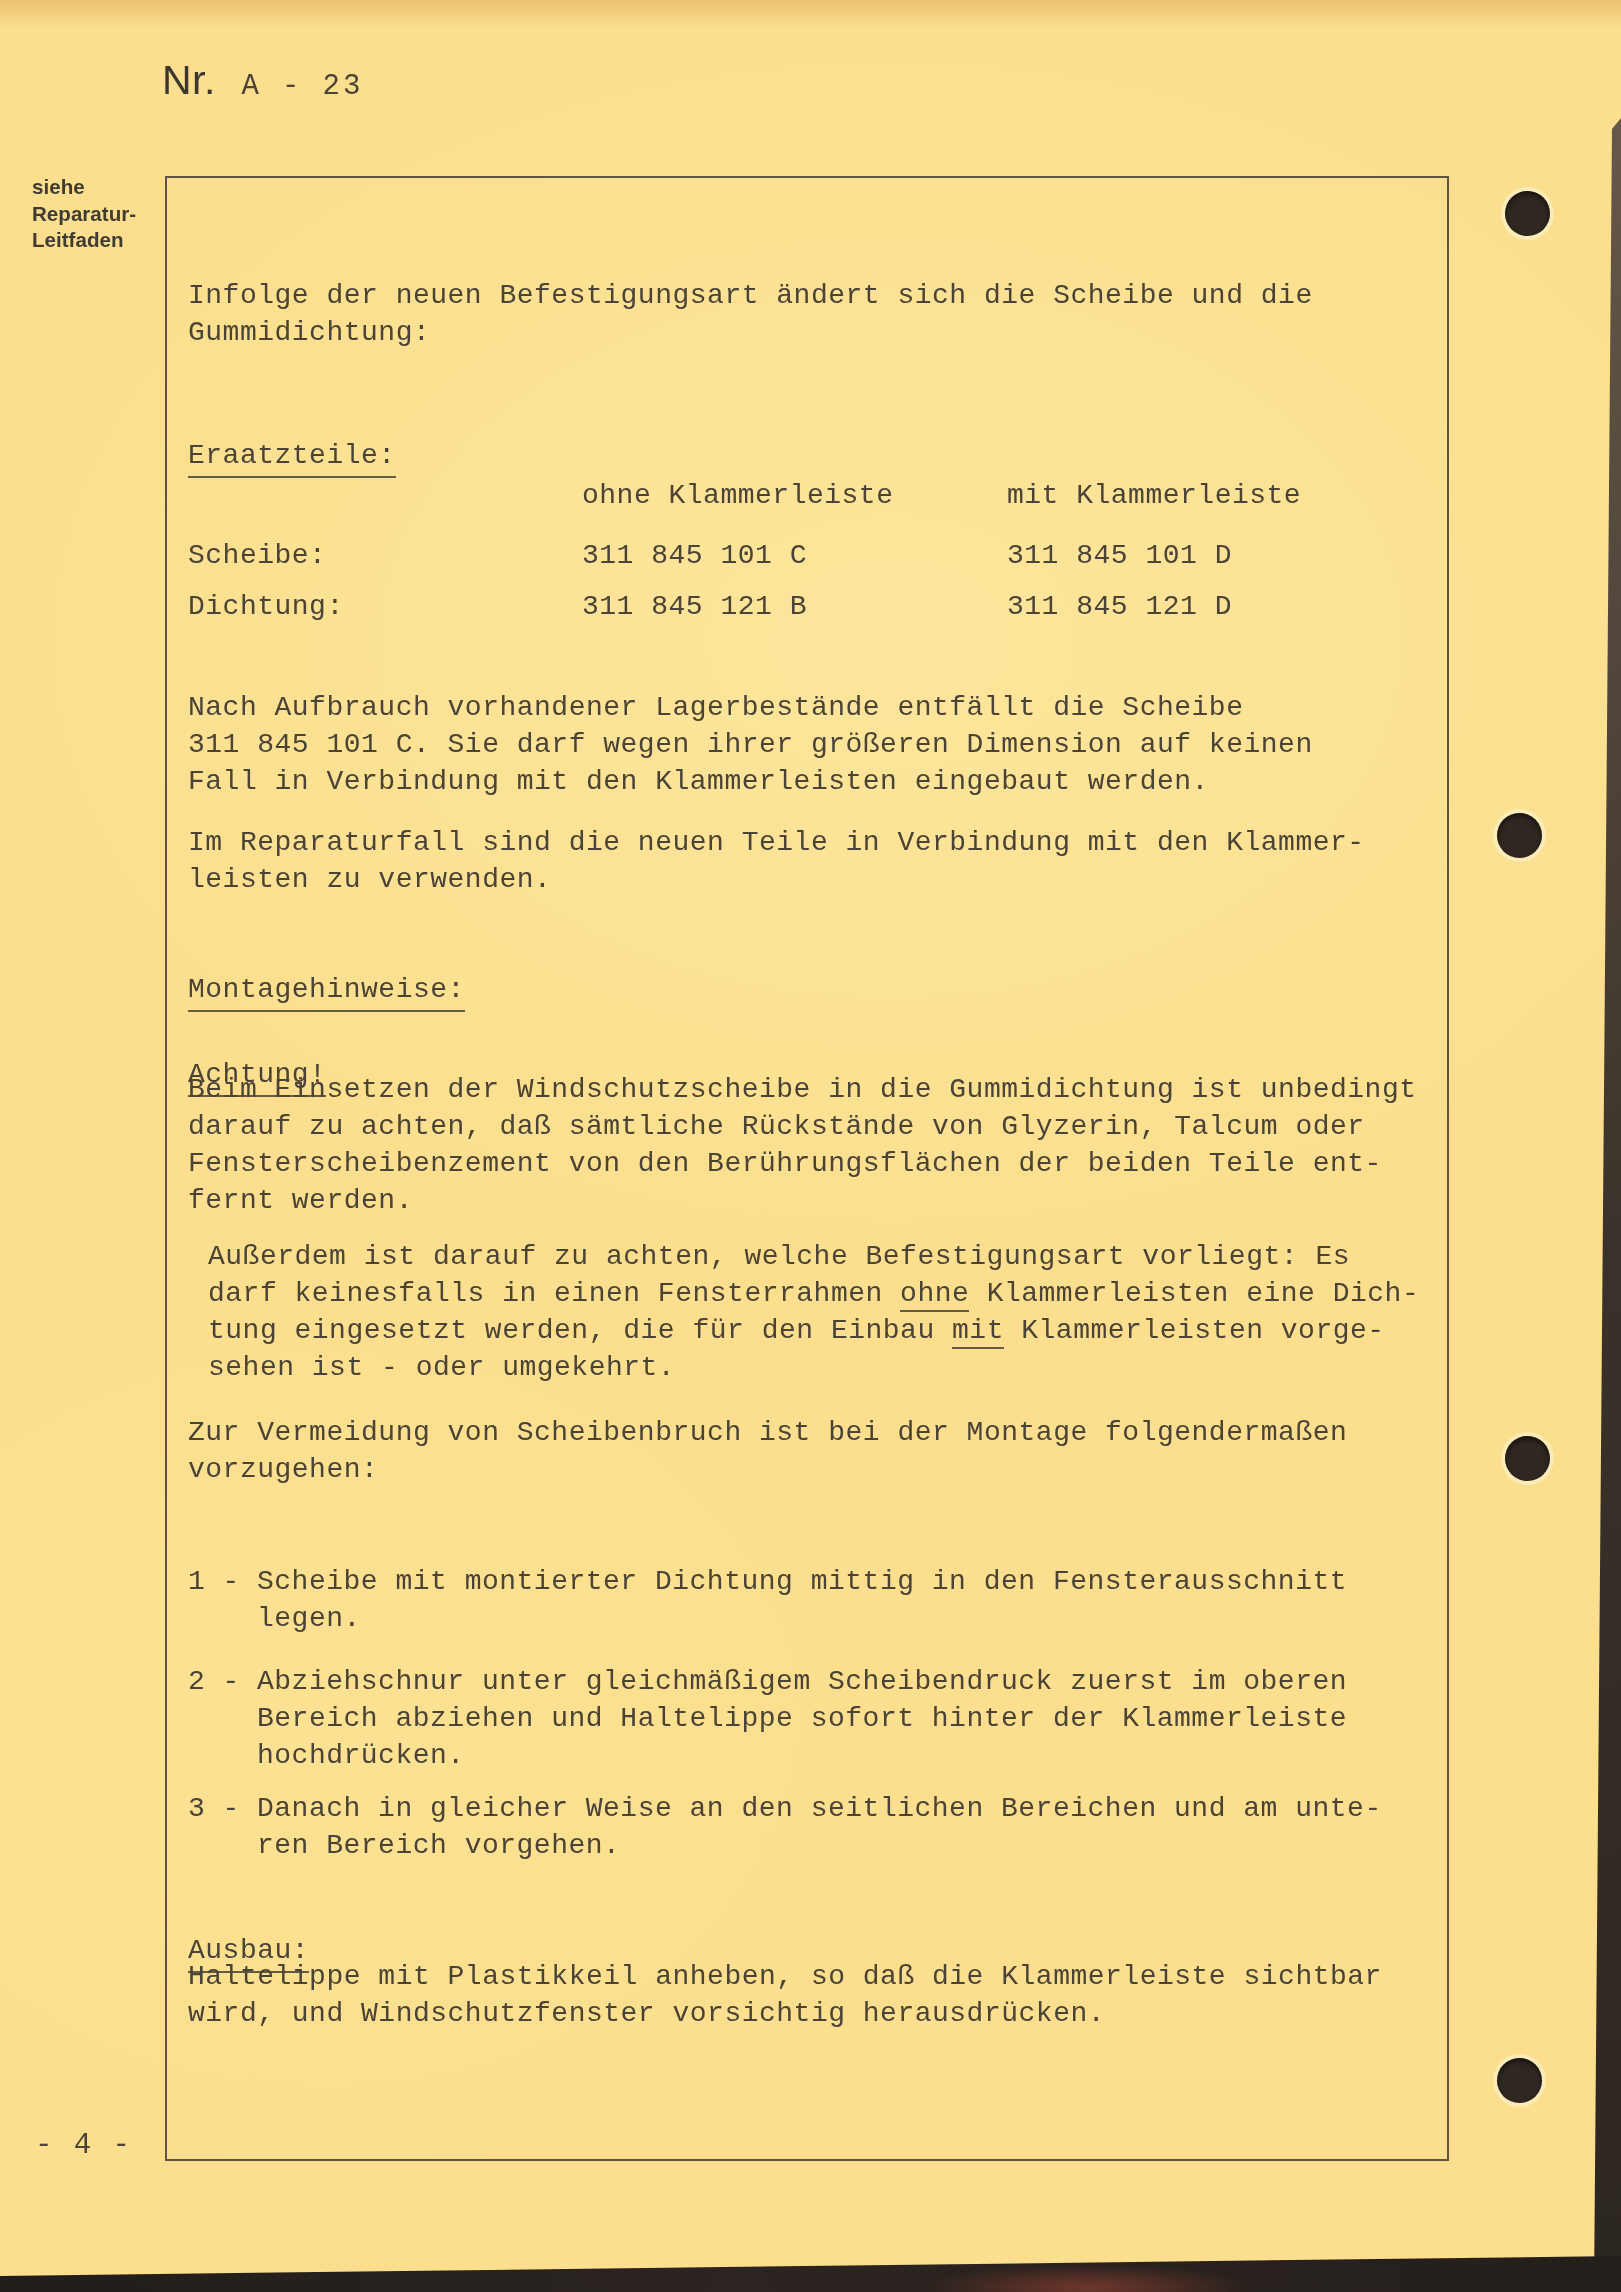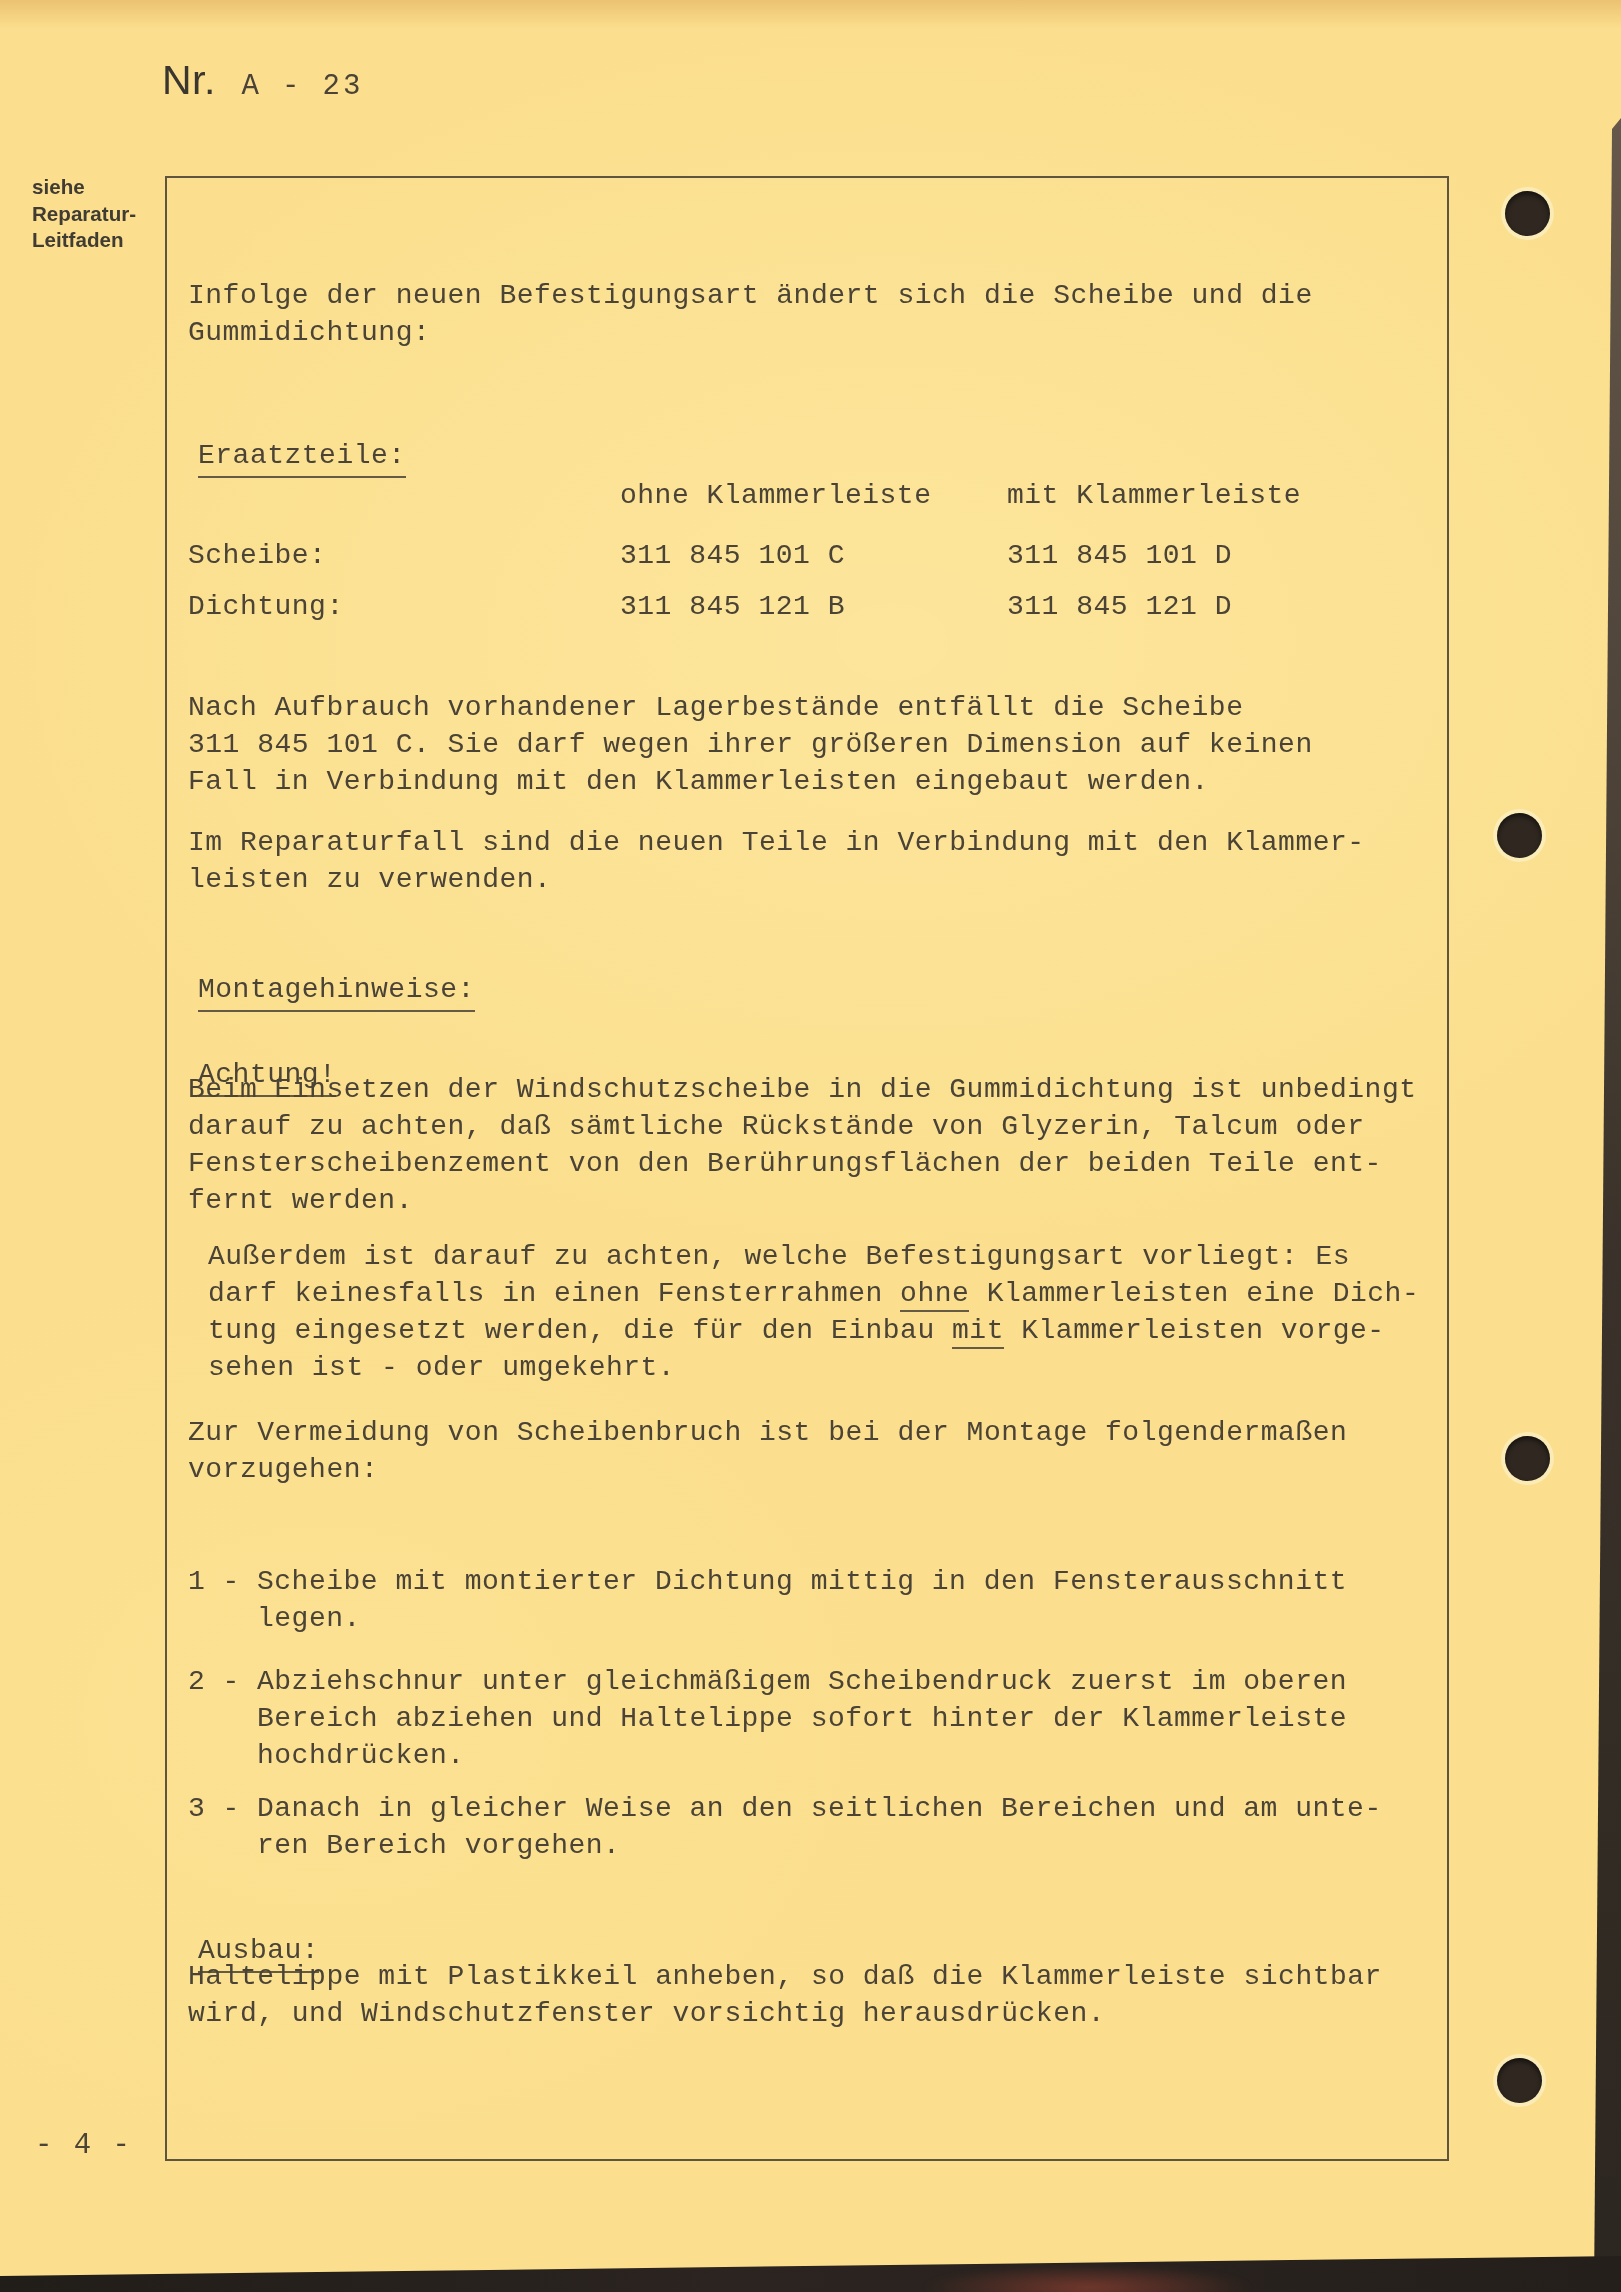--- a/index.html
+++ b/index.html
@@ -50,27 +50,27 @@
     background:transparent;
   }
   
   .blk{
     position:absolute;left:188px;width:1264px;
     font-size:28px;line-height:37px;letter-spacing:0.5px;
     color:var(--ink);white-space:pre-line;
   }
   .rich{white-space:pre;margin-left:20px;}
   .heading span.hd{
-    display:inline-block;border-bottom:2.9px solid rgba(74,67,54,0.85);padding-bottom:2px;margin-left:10px;
+    display:inline-block;border-bottom:2.9px solid rgba(74,67,54,0.85);padding-bottom:2px;
   }
   .u{border-bottom:2.9px solid rgba(74,67,54,0.85);padding-bottom:1px;}
   .tbl-row{position:absolute;left:188px;width:1264px;height:37px;
     font-size:28px;line-height:37px;letter-spacing:0.5px;color:var(--ink);}
   .tbl-row span{position:absolute;top:0;white-space:pre;}
-  .c0{left:0;} .c1{left:432px;} .c2{left:819px;}
+  .c0{left:0;} .c1{left:394px;} .c2{left:819px;}
   .step{position:absolute;left:188px;width:1264px;display:flex;
     font-size:28px;line-height:37px;letter-spacing:0.5px;color:var(--ink);}
   .step-num{flex:none;width:69px;white-space:pre;}
   .step-text{white-space:pre-line;}
   .page-num{
     position:absolute;left:35px;top:2129px;
     font-size:29px;letter-spacing:2px;color:var(--ink);white-space:pre;
   }
   
   .hole{

